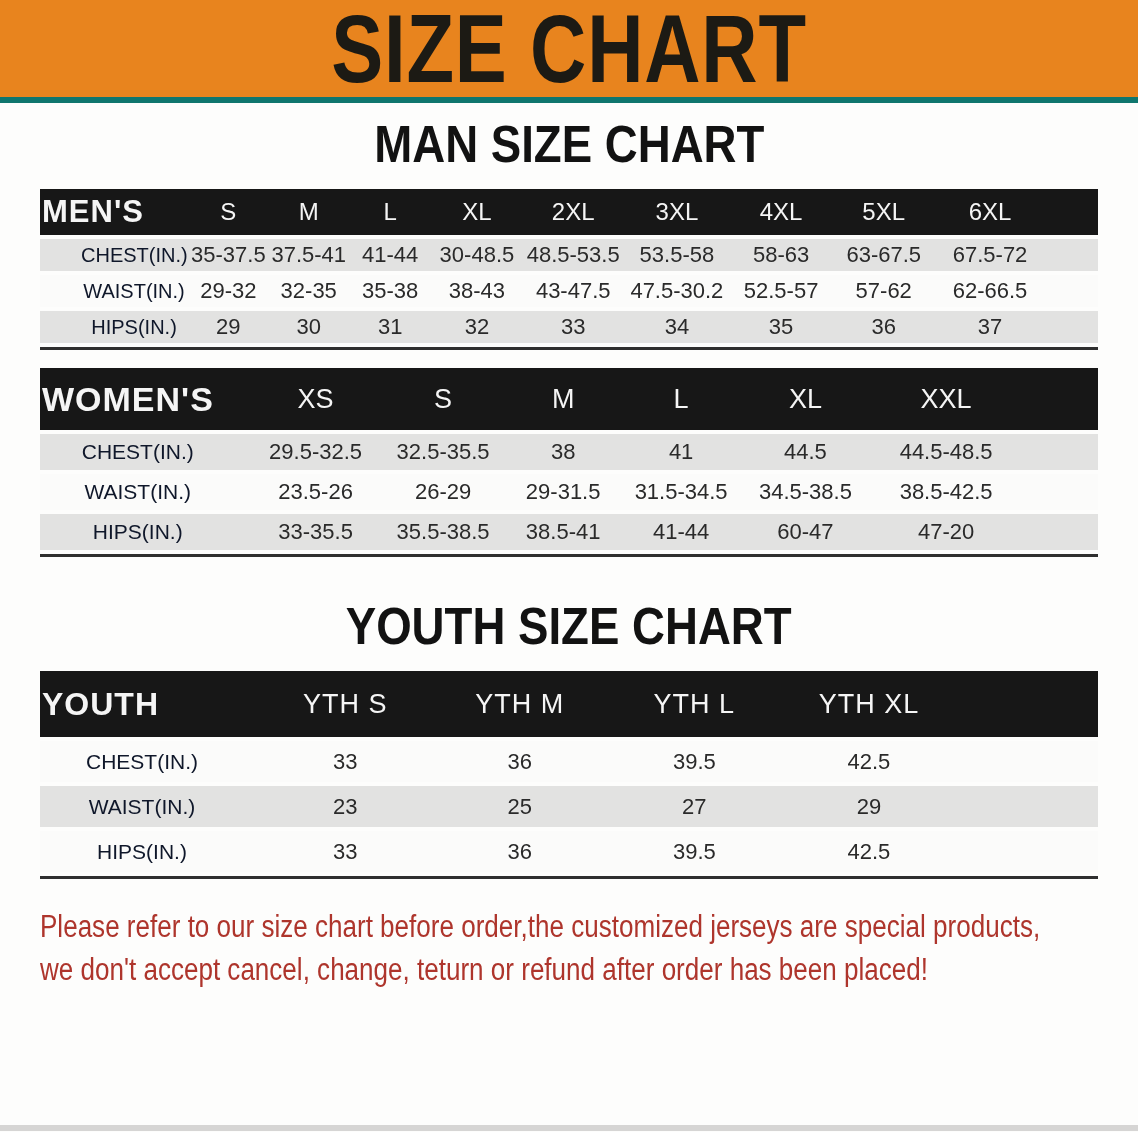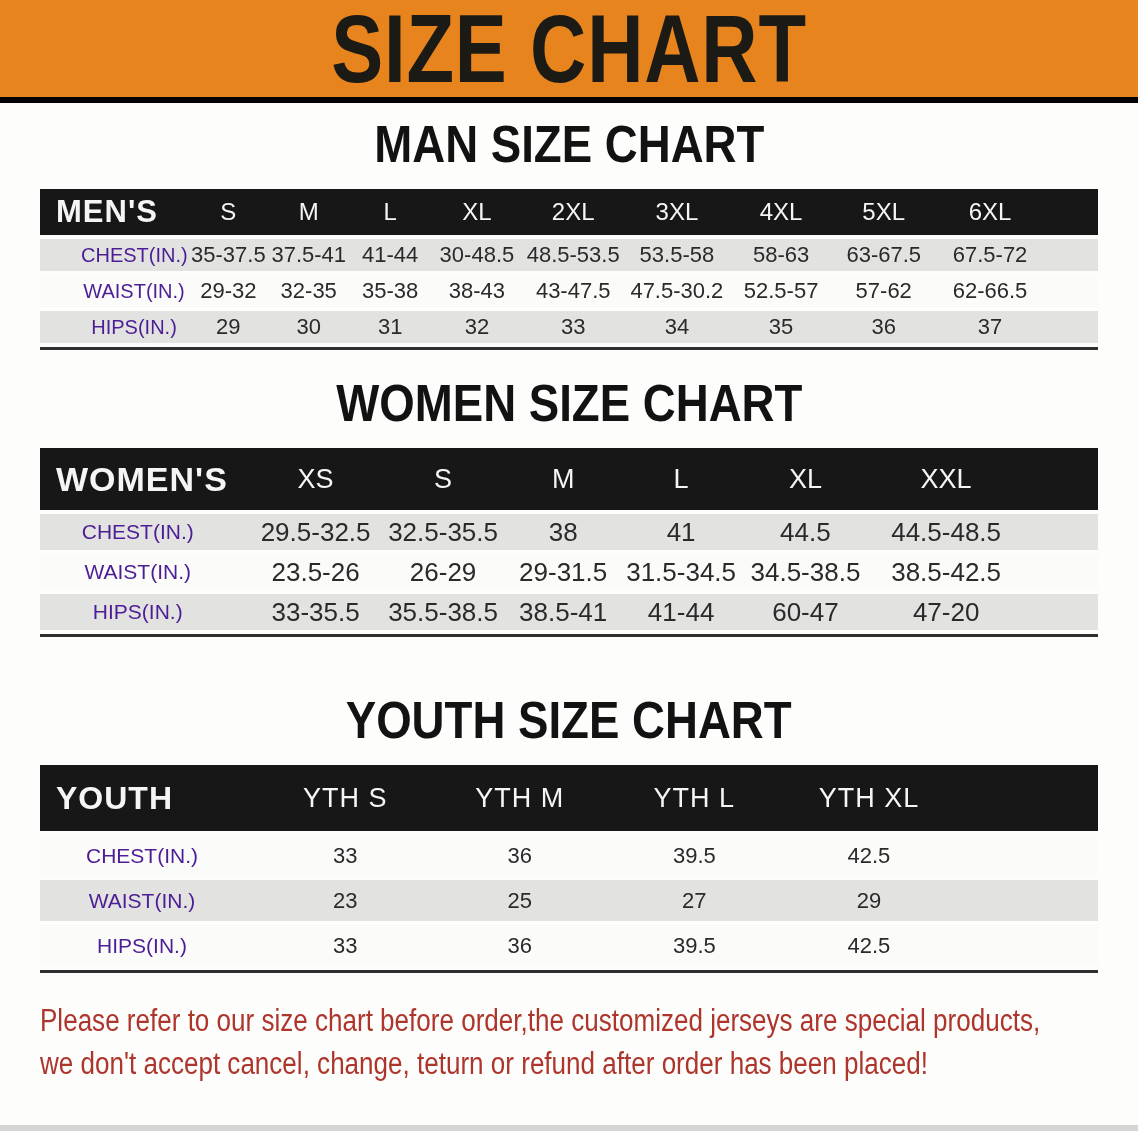--- a/index.html
+++ b/index.html
@@ -8,21 +8,21 @@
     width:1138px; height:1132px;
     background:#fdfdfc;
     font-family:"Liberation Sans", sans-serif;
     overflow:hidden;
   }
 
   
   .banner {
     height:97px;
     background:#E8841E;
-    border-bottom:6px solid #000000;
+    border-bottom:6px solid #0f766e;
     display:flex; align-items:center; justify-content:center;
   }
   .banner-text {
     display:inline-block;
     font-size:95px; line-height:95px; font-weight:bold;
     color:#1c1a14;
     letter-spacing:1px;
     transform:scale(0.82,1.02);
     white-space:nowrap;
   }
@@ -31,61 +31,61 @@
   .section-title { margin:0; text-align:center; }
   .section-title span {
     display:inline-block;
     font-size:48px; line-height:52px; font-weight:bold;
     color:#121212;
     transform:scale(0.95,1.08);
     white-space:nowrap;
   }
   .title-men   { margin-top:16px; }
   .title-women { margin-top:28px; }
-  .title-youth { margin-top:58px; }
+  .title-youth { margin-top:44px; }
 
   
   table.sizes-table {
     width:1058px;
     margin:14px auto 0 auto;
     border-collapse:separate;
     border-spacing:0 4px;
     table-layout:fixed;
     border-bottom:3px solid #2f2f2f;
   }
   .sizes-table th {
     background:#171717;
     color:#f5f5f5;
     font-weight:normal;
     text-align:center;
     overflow:hidden;
   }
   .sizes-table th.corner {
     text-align:left;
-    padding-left:16px;
+    padding-left:2px;
     font-weight:bold;
     letter-spacing:1px;
   }
   .sizes-table td {
     text-align:center;
     color:#2a2a2a;
     overflow:hidden;
   }
-  .sizes-table td.rowlabel { color:#4c1d95;padding-left:41px; }
+  .sizes-table td.rowlabel { color:#0f172a;padding-left:41px; }
   tr.gray  td { background:#e2e2e1; }
   tr.white td { background:#fbfbfa; }
 
   .t-men th        { height:44px; font-size:24px; }
   .t-men th.corner { font-size:31px; }
   .t-men td        { height:30px; font-size:22px; }
   .t-men td.rowlabel { font-size:20px; }
 
   .t-women th        { height:60px; font-size:27px; }
   .t-women th.corner { font-size:34px;margin-left:44px; }
-  .t-women td        { height:34px; font-size:26px; }
+  .t-women td        { height:34px; font-size:22px; }
   .t-women td.rowlabel { font-size:21px; padding-right:55px; }
 
   .t-youth th        { height:64px; font-size:27px; letter-spacing:1px; }
   .t-youth th.corner { font-size:32px; }
   .t-youth td        { height:39px; font-size:22px; }
   .t-youth td.rowlabel { font-size:21px; padding-right:55px; }
 
   
   .footer { margin:26px 0 0 40px; color:#AE352C; }
   .footer p {
@@ -179,23 +179,20 @@
         <td>33</td>
         <td>34</td>
         <td>35</td>
         <td>36</td>
         <td>37</td>
         <td></td>
       </tr>
     </tbody>
   </table>
 
-  <h2 class="section-title title-women">
-    <span>WOMEN SIZE CHART</span>
-  </h2>
 
   <table class="sizes-table t-women">
     <colgroup>
       <col style="width:19.8%">
         <col style="width:12.5%">
         <col style="width:11.6%">
         <col style="width:11.1%">
       <col style="width:11.2%">
         <col style="width:12.3%">
         <col style="width:14.3%">

